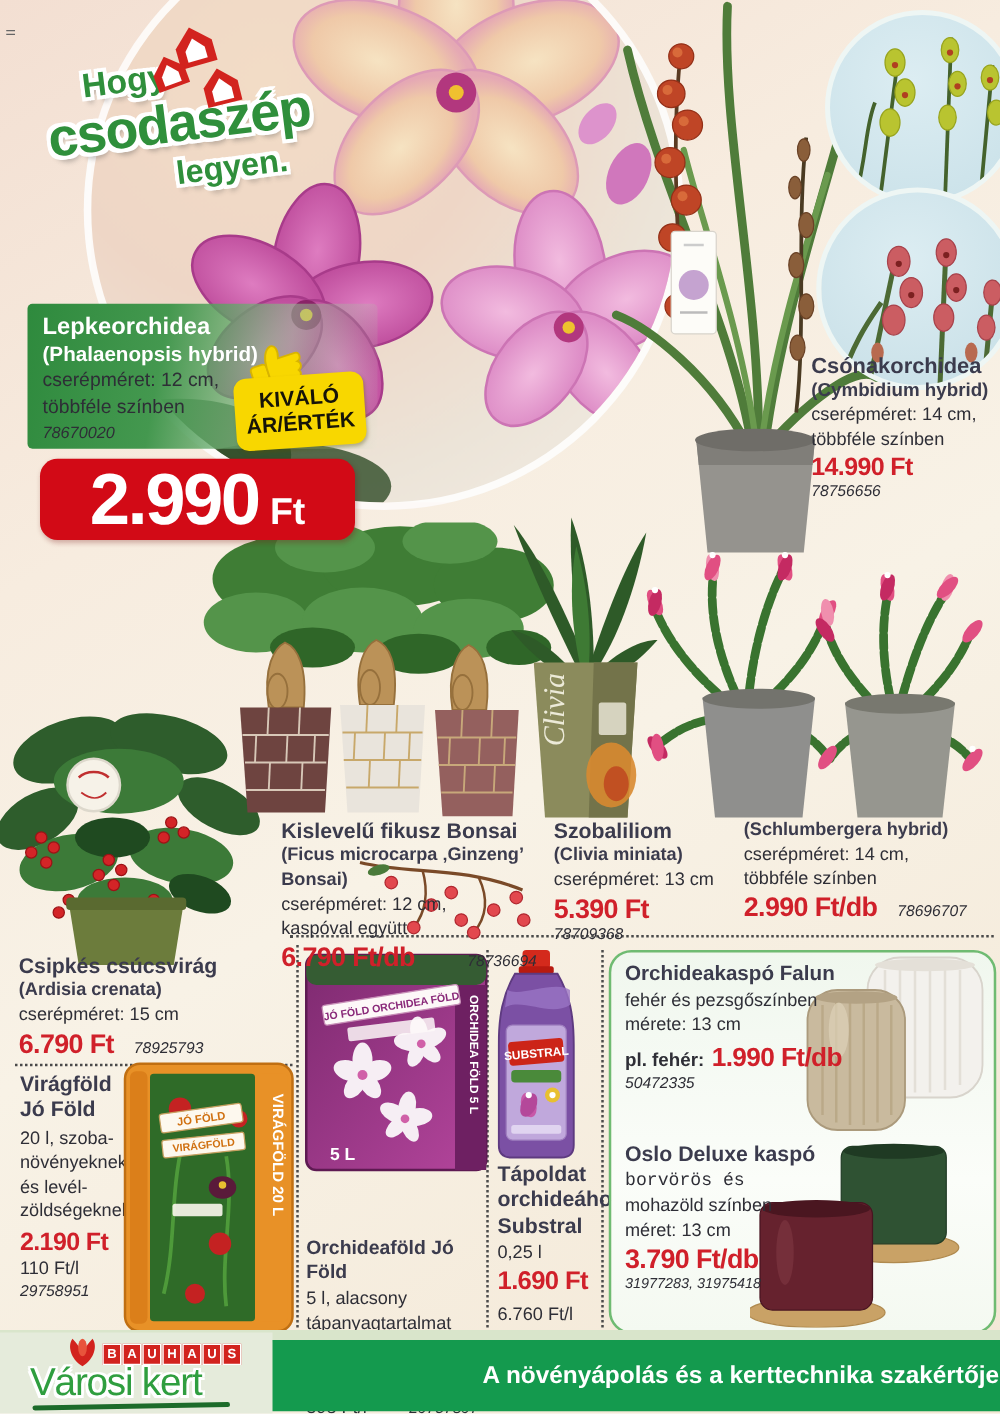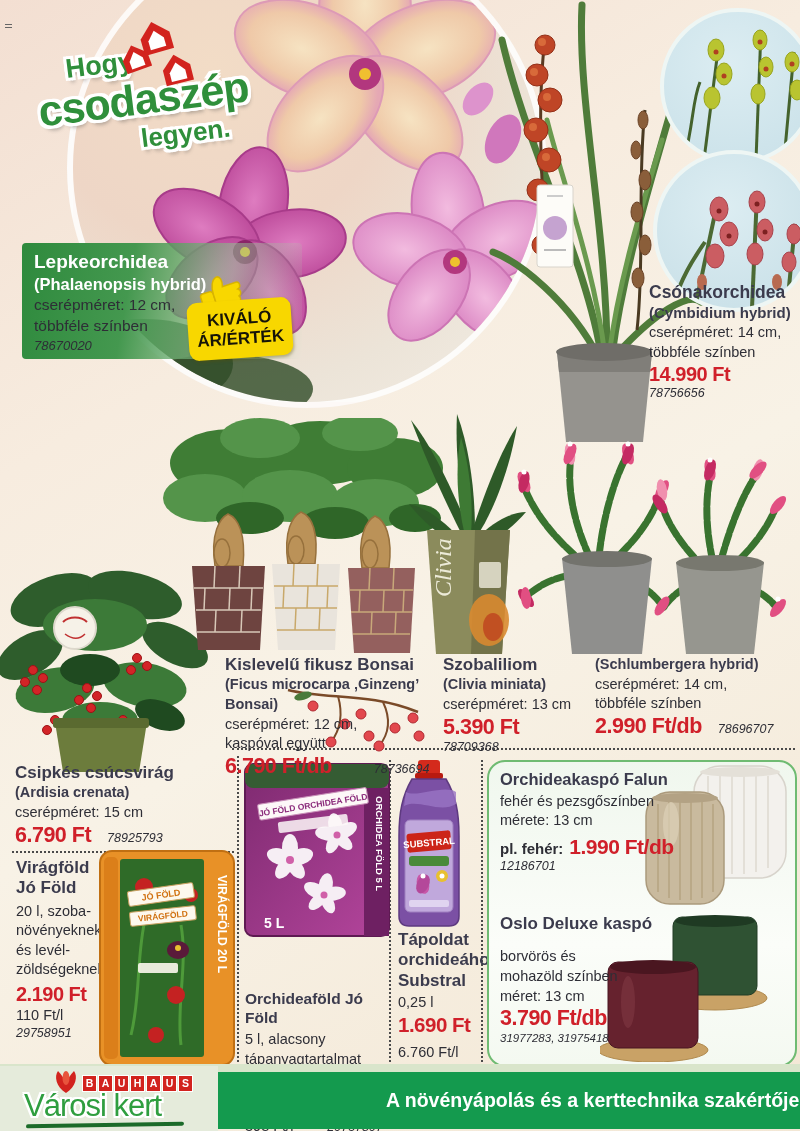--- a/index.html
+++ b/index.html
@@ -163,20 +163,24 @@
         <rect x="4" y="16" width="13" height="18" rx="3" fill="#f8d700" stroke="#d8b400" stroke-width="1.5"></rect>
         <path d="M17,20 C17,12 20,5 25,4 C29,4 30,9 28,15 L42,15 C46,15 46,21 42,22 C45,24 44,28 41,29 C43,32 41,35 38,35 L20,35 C18,35 17,33 17,30 Z" fill="#f8d700" stroke="#d8b400" stroke-width="1.5"></path>
       </g>
     </svg>
   </div>
   <div class="abs badge" style="left:188px;top:300px;z-index:8;">
     <div>KIVÁLÓ</div>
     <div>ÁR/ÉRTÉK</div>
   </div>
 
+  <div class="abs price-main" style="left:32px;top:367px;z-index:8;">
+    <span class="pm-num">2.990</span>
+    <span class="pm-cur">Ft</span>
+  </div>
 
   <div class="abs" style="left:487px;top:0;">
     <svg width="216" height="450" viewBox="0 0 216 450">
       <g stroke="#4f7c3a" stroke-width="7" fill="none" stroke-linecap="round">
         <path d="M115,360 C100,260 40,150 15,40"></path>
         <path d="M120,355 C120,230 90,100 95,5"></path>
         <path d="M125,355 C140,240 185,120 205,30"></path>
         <path d="M112,358 C82,300 32,262 6,252"></path>
         <path d="M128,356 C168,312 202,292 214,302"></path>
       </g>
@@ -716,21 +720,21 @@
   <div class="abs kaspo-box" style="left:487px;top:760px;"></div>
 
   <div class="abs" style="left:500px;top:770px;width:175px;z-index:3;">
     <div class="pt-name" style="font-size:16.5px;">Orchideakaspó Falun</div>
     <div class="pt-desc" style="margin-top:2px;">fehér és pezsgőszínben</div>
     <div class="pt-desc">mérete: 13 cm</div>
     <div style="display:flex;align-items:baseline;gap:6px;margin-top:3px;white-space:nowrap;">
       <span class="inline-prefix">pl. fehér:</span>
       <span class="pt-price" style="font-size:21px;">1.990 Ft/db</span>
     </div>
-    <div class="pt-sku">12186701</div>
+    <div class="pt-sku">50472335</div>
   </div>
 
   <div class="abs" style="left:636px;top:764px;z-index:2;">
     <svg width="158" height="142" viewBox="0 0 158 142">
       <rect x="58" y="2" width="92" height="112" rx="26" fill="#f3f1ed" stroke="#d8d4cc" stroke-width="1.5"></rect>
       <g stroke="#e3dfd7" stroke-width="2">
           <line x1="72" y1="12" x2="72" y2="104"></line>
           <line x1="84" y1="8" x2="84" y2="108"></line>
           <line x1="96" y1="6" x2="96" y2="110"></line>
           <line x1="108" y1="6" x2="108" y2="110"></line>
@@ -747,21 +751,21 @@
           <line x1="66" y1="34" x2="66" y2="134"></line>
           <line x1="77" y1="40" x2="77" y2="128"></line>
         </g>
       <ellipse cx="49" cy="34" rx="33" ry="5" fill="#b3a284"></ellipse>
       <ellipse cx="35" cy="60" rx="8" ry="22" fill="#ddd2b8" opacity=".7"></ellipse>
     </svg>
   </div>
 
   <div class="abs" style="left:500px;top:914px;width:170px;z-index:3;">
     <div class="pt-name">Oslo Deluxe kaspó</div>
-    <div class="pt-desc" style="margin-top:13px;">borvörös és</div>
+    <div class="pt-desc" style="margin-top:2px;font-family:Liberation Mono, monospace;">borvörös és</div>
     <div class="pt-desc">mohazöld színben</div>
     <div class="pt-desc">méret: 13 cm</div>
     <div class="pt-price">3.790 Ft/db</div>
     <div class="pt-sku" style="font-size:11.5px;">31977283, 31975418</div>
   </div>
 
   <div class="abs" style="left:600px;top:902px;z-index:2;">
     <svg width="192" height="160" viewBox="0 0 192 160">
       <ellipse cx="115" cy="96" rx="52" ry="12" fill="#c9a266" stroke="#b08a4e"></ellipse>
       <rect x="73" y="15" width="84" height="78" rx="9" fill="#2f5233" stroke="#223c26"></rect>

